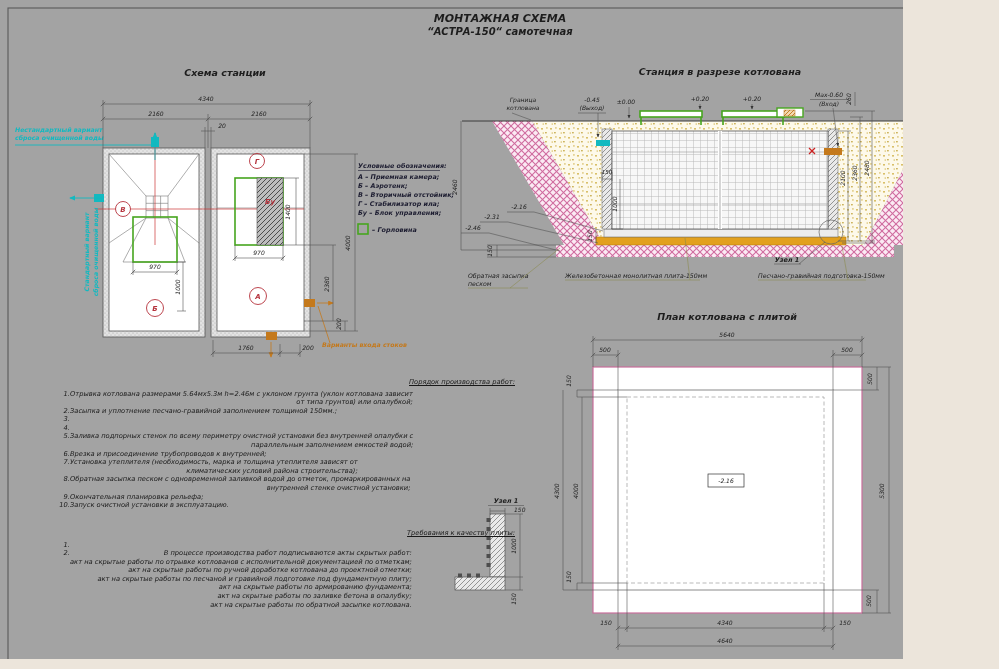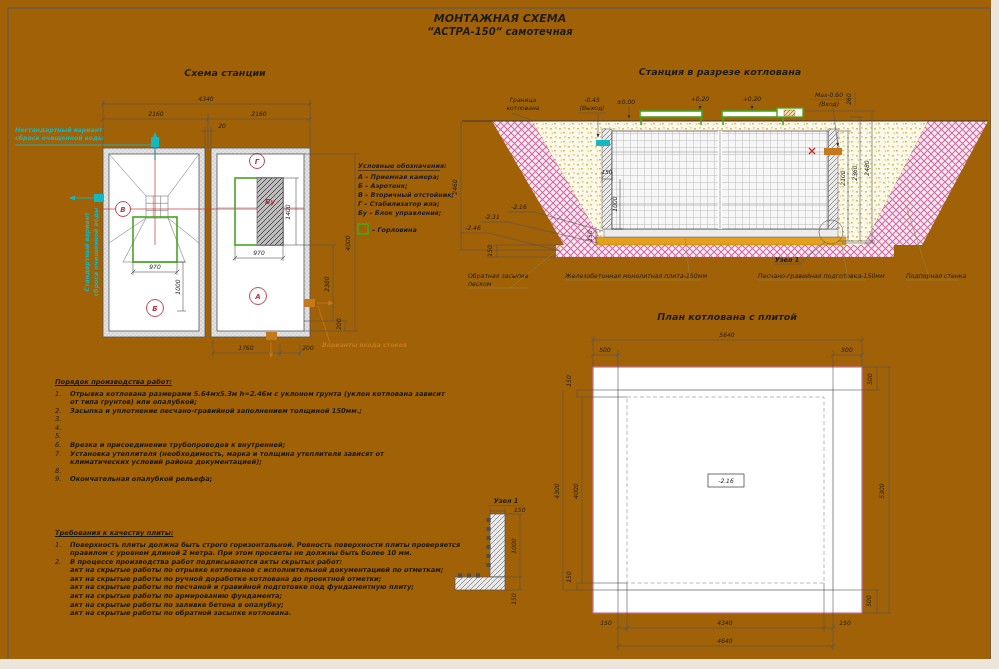--- a/index.html
+++ b/index.html
@@ -1,37 +1,37 @@
 <!DOCTYPE html>
 <html><head>
 <meta charset="utf-8">
 <style>
   html,body{margin:0;padding:0;background:#ece5db;}
-  .page{position:relative;width:991px;height:669px;background:#a16207;overflow:hidden;
-        font-family:"DejaVu Sans",sans-serif;}
+  .page{position:relative;width:903px;height:669px;background:#a3a3a3;overflow:hidden;
+        font-family:"DejaVu Sans",sans-serif;text-align:right;}
   .page svg{position:absolute;left:0;top:0;}
   svg text{font-family:"DejaVu Sans",sans-serif;font-style:italic;fill:#1d1d1d;}
   .main{font-size:11px;font-weight:bold;}
   .main2{font-size:10px;font-weight:bold;}
   .st{font-size:9.5px;font-weight:bold;}
   .t5{font-size:5.6px;} .t6{font-size:6px;} .t62{font-size:6.2px;} .t65{font-size:6.5px;} .t7{font-size:7px;font-weight:bold;}
   .red{fill:#b5323c;} .cyan{fill:#12b9c0;font-weight:bold;} .org{fill:#c4791c;font-weight:bold;}
   .leg{fill:#1c1c30;font-weight:bold;font-size:6.4px;}
   .dl{stroke:#555;stroke-width:.6;fill:none;}
   .tn{stroke:#777;stroke-width:.6;fill:none;}
   .grn{stroke:#46a51e;stroke-width:1.6;fill:none;}
   .redl{stroke:#cc3333;stroke-width:.7;fill:none;}
   .cyl{stroke:#12b9c0;stroke-width:.9;fill:none;}
   .orl{stroke:#c4791c;stroke-width:.8;fill:none;}
   .lead{stroke:#8a8a4a;stroke-width:.55;fill:none;}
   .textblock{position:absolute;width:460px;font:italic 6.7px/1.28 "DejaVu Sans",sans-serif;color:#191919;}
-  .bt{font-weight:bold;text-decoration:underline;margin-bottom:3px;}
+  .bt{font-weight:normal;text-decoration:underline;margin-bottom:3px;}
   .row{display:flex;align-items:flex-start;}
   .num{width:15px;flex:none;}
-  .txt{white-space:pre-line;font-weight:bold;}
+  .txt{white-space:pre-line;}
   .strip{position:absolute;left:0;top:659px;width:999px;height:10px;background:#ece5db;}
 </style>
 </head>
 <body>
 
 <div class="page">
 <svg width="999" height="669" viewBox="0 0 999 669">
   <defs>
     <pattern id="stipple" width="4" height="4" patternUnits="userSpaceOnUse">
       <rect width="4" height="4" fill="#e3e3e3"></rect>
@@ -438,45 +438,51 @@
         <span class="txt">Засыпка и уплотнение песчано-гравийной заполнением толщиной 150мм.;</span>
       </div>
   <div class="row">
         <span class="num">3.</span>
       </div>
   <div class="row">
         <span class="num">4.</span>
       </div>
   <div class="row">
         <span class="num">5.</span>
+        <span class="txt">Заливка подпорных стенок по всему периметру очистной установки без внутренней опалубки с
+параллельным заполнением емкостей водой;</span>
       </div>
   <div class="row">
         <span class="num">6.</span>
         <span class="txt">Врезка и присоединение трубопроводов к внутренней;</span>
       </div>
   <div class="row">
         <span class="num">7.</span>
         <span class="txt">Установка утеплителя (необходимость, марка и толщина утеплителя зависят от
-климатических условий района документацией);</span>
+климатических условий района строительства);</span>
       </div>
   <div class="row">
         <span class="num">8.</span>
+        <span class="txt">Обратная засыпка песком с одновременной заливкой водой до отметок, промаркированных на
+внутренней стенке очистной установки;</span>
       </div>
   <div class="row">
         <span class="num">9.</span>
-        <span class="txt">Окончательная опалубкой рельефа;</span>
+        <span class="txt">Окончательная планировка рельефа;</span>
+      </div>
+  <div class="row">
+        <span class="num">10.</span>
+        <span class="txt">Запуск очистной установки в эксплуатацию.</span>
       </div>
 </div>
 
 <div class="textblock" style="left:55px;top:529px;">
   <div class="bt">Требования к качеству плиты:</div>
   <div class="row">
         <span class="num">1.</span>
-        <span class="txt">Поверхность плиты должна быть строго горизонтальной. Ровность поверхности плиты проверяется
-правилом с уровнем длиной 2 метра. При этом просветы не должны быть более 10 мм.</span>
       </div>
   <div class="row">
         <span class="num">2.</span>
         <span class="txt">В процессе производства работ подписываются акты скрытых работ:
 акт на скрытые работы по отрывке котлованов с исполнительной документацией по отметкам;
 акт на скрытые работы по ручной доработке котлована до проектной отметки;
 акт на скрытые работы по песчаной и гравийной подготовке под фундаментную плиту;
 акт на скрытые работы по армированию фундамента;
 акт на скрытые работы по заливке бетона в опалубку;
 акт на скрытые работы по обратной засыпке котлована.</span>

